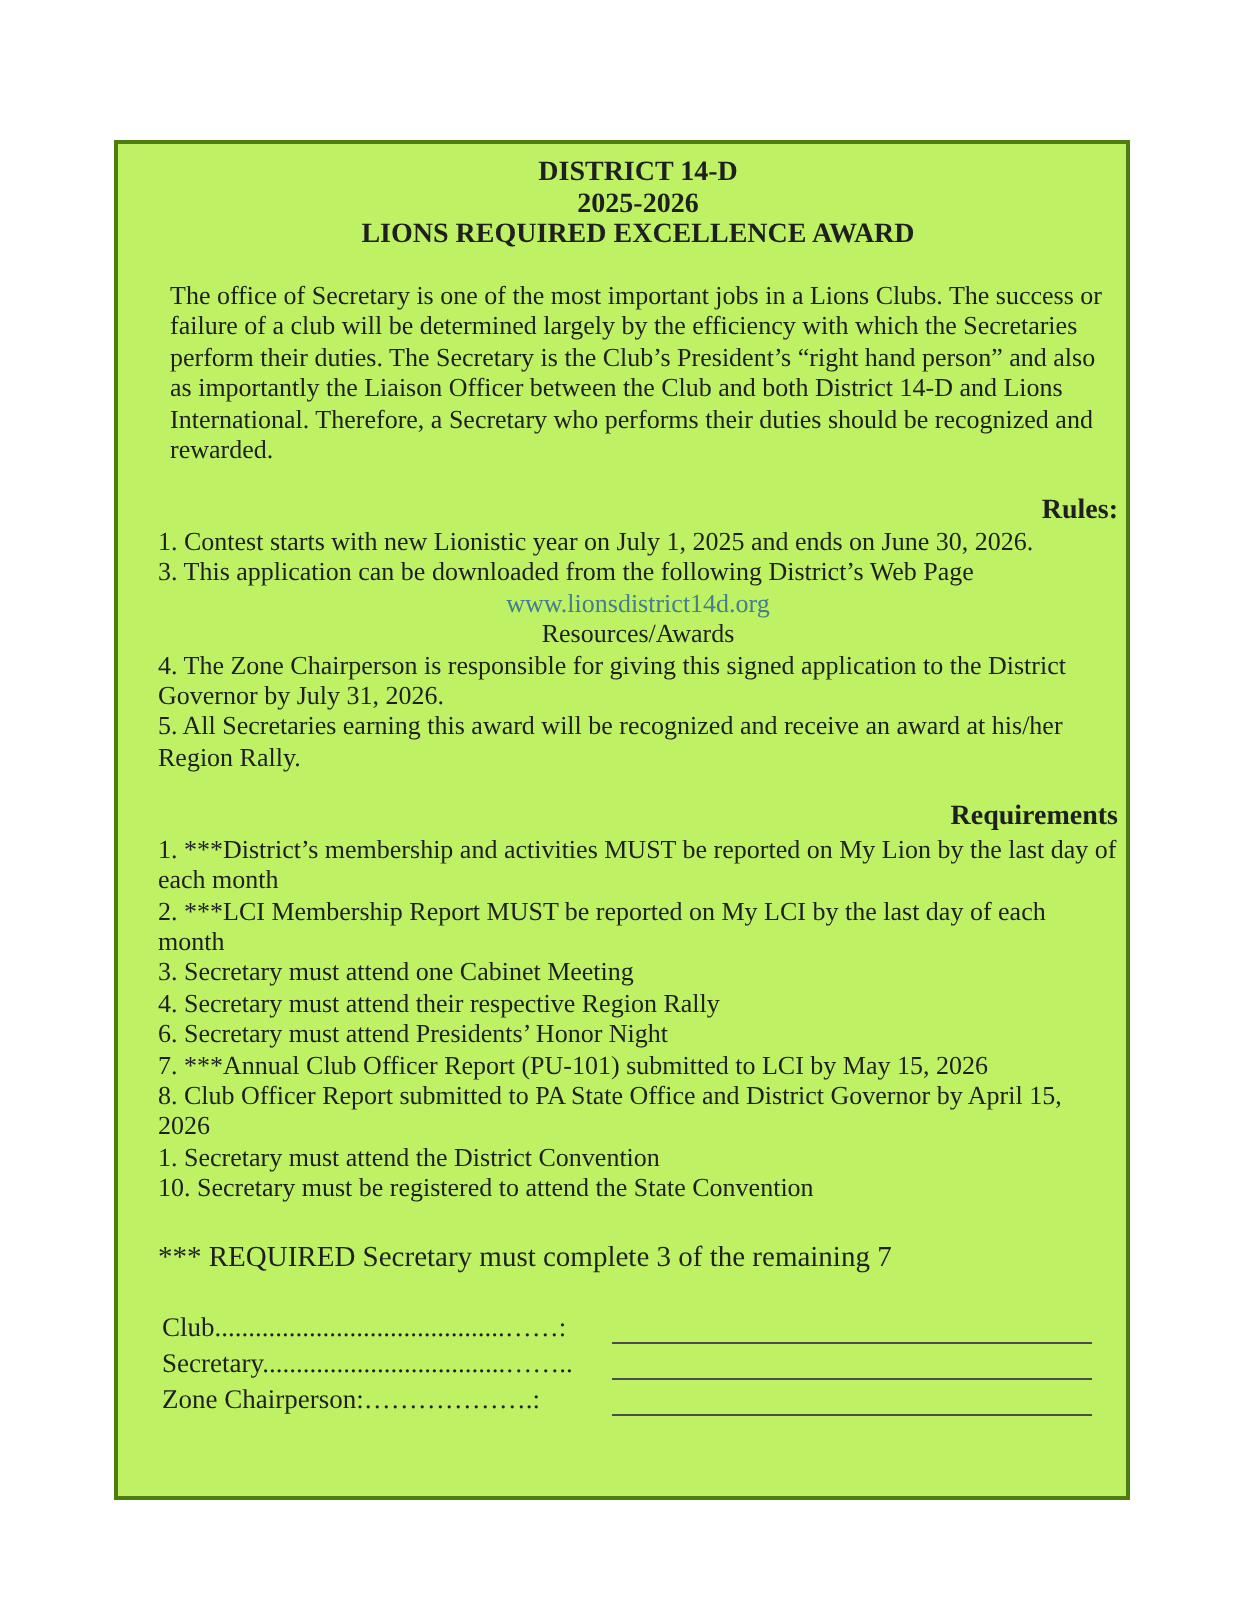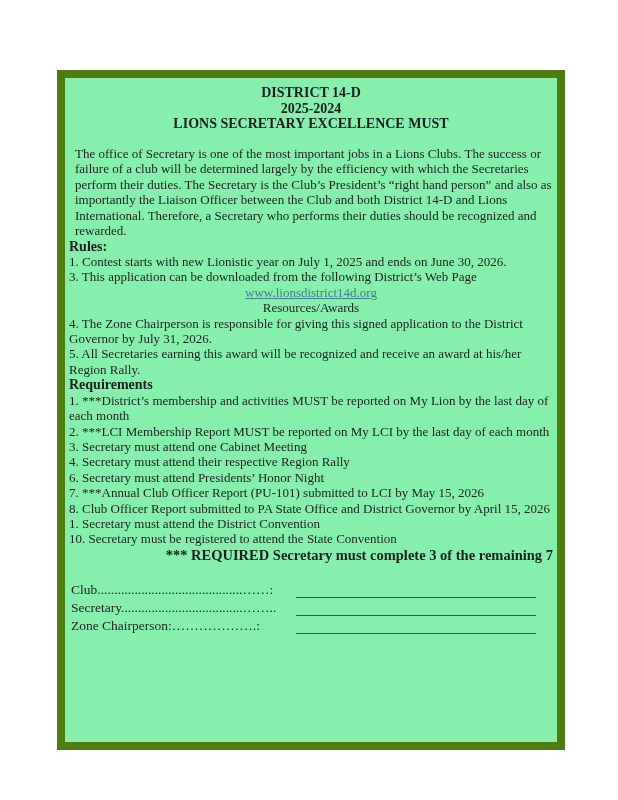--- a/index.html
+++ b/index.html
@@ -15,63 +15,64 @@
     color: #1f1f1f;
     -webkit-font-smoothing: antialiased;
   }
   .doc {
     position: absolute;
     left: 57px;
     top: 70px;
     width: 508px;
     height: 680px;
     box-sizing: border-box;
-    border: 8px solid #4d7c0f;
-    padding: 7px 4px 0 4px;
-    background: #86efac;
+    border: 2px solid #4d7c0f;
+    padding: 7px 4px 0 20px;
+    background: #bef264;
     overflow: hidden;
   }
   .title-block {
     text-align: center;
     font-weight: bold;
     font-size: 14px;
     line-height: 15.5px;
   }
   .intro {
     margin: 14px 0 0 6px;
     font-size: 13px;
     line-height: 15.5px;
   }
   .section-heading {
-    text-align: left;
+    text-align: right;
     font-weight: bold;
     font-size: 14px;
     line-height: 15.5px;
+    margin-top: 15px;
   }
   .list {
     font-size: 13px;
     line-height: 15.4px;
   }
   .list .item { }
   .center-line {
     text-align: center;
     font-size: 13px;
     line-height: 15.4px;
   }
   .weblink {
     color: #457e8e;
-    text-decoration: underline;
     cursor: pointer;
     text-align: right;
   }
   .required-note {
-    text-align: right;
-    font-weight: bold;
+    text-align: left;
+    font-weight: normal;
     font-size: 14.5px;
     line-height: 16px;
+    margin-top: 19px;
   }
   .form {
     margin: 17px 0 0 2px;
     font-size: 13.5px;
   }
   .form-row {
     display: flex;
     align-items: flex-end;
     height: 18px;
   }
@@ -88,22 +89,22 @@
     border-bottom: 1.2px solid #4d4d4d;
   }
 </style>
 </head>
 <body>
 
 <div class="doc">
 
   <div class="title-block">
     <div>DISTRICT 14-D</div>
-    <div>2025-2024</div>
-    <div>LIONS SECRETARY EXCELLENCE MUST</div>
+    <div>2025-2026</div>
+    <div>LIONS REQUIRED EXCELLENCE AWARD</div>
   </div>
 
   <div class="intro">The office of Secretary is one of the most important jobs in a Lions Clubs. The success or failure of a club will be determined largely by the efficiency with which the Secretaries perform their duties. The Secretary is the Club’s President’s “right hand person” and also as importantly the Liaison Officer between the Club and both District 14-D and Lions International. Therefore, a Secretary who performs their duties should be recognized and rewarded.</div>
 
   <div class="section-heading">Rules:</div>
 
   <div class="list">
     <div class="item">1. Contest starts with new Lionistic year on July 1, 2025 and ends on June 30, 2026.</div>
     <div class="item">3. This application can be downloaded from the following District’s Web Page</div>
     <div class="center-line">

